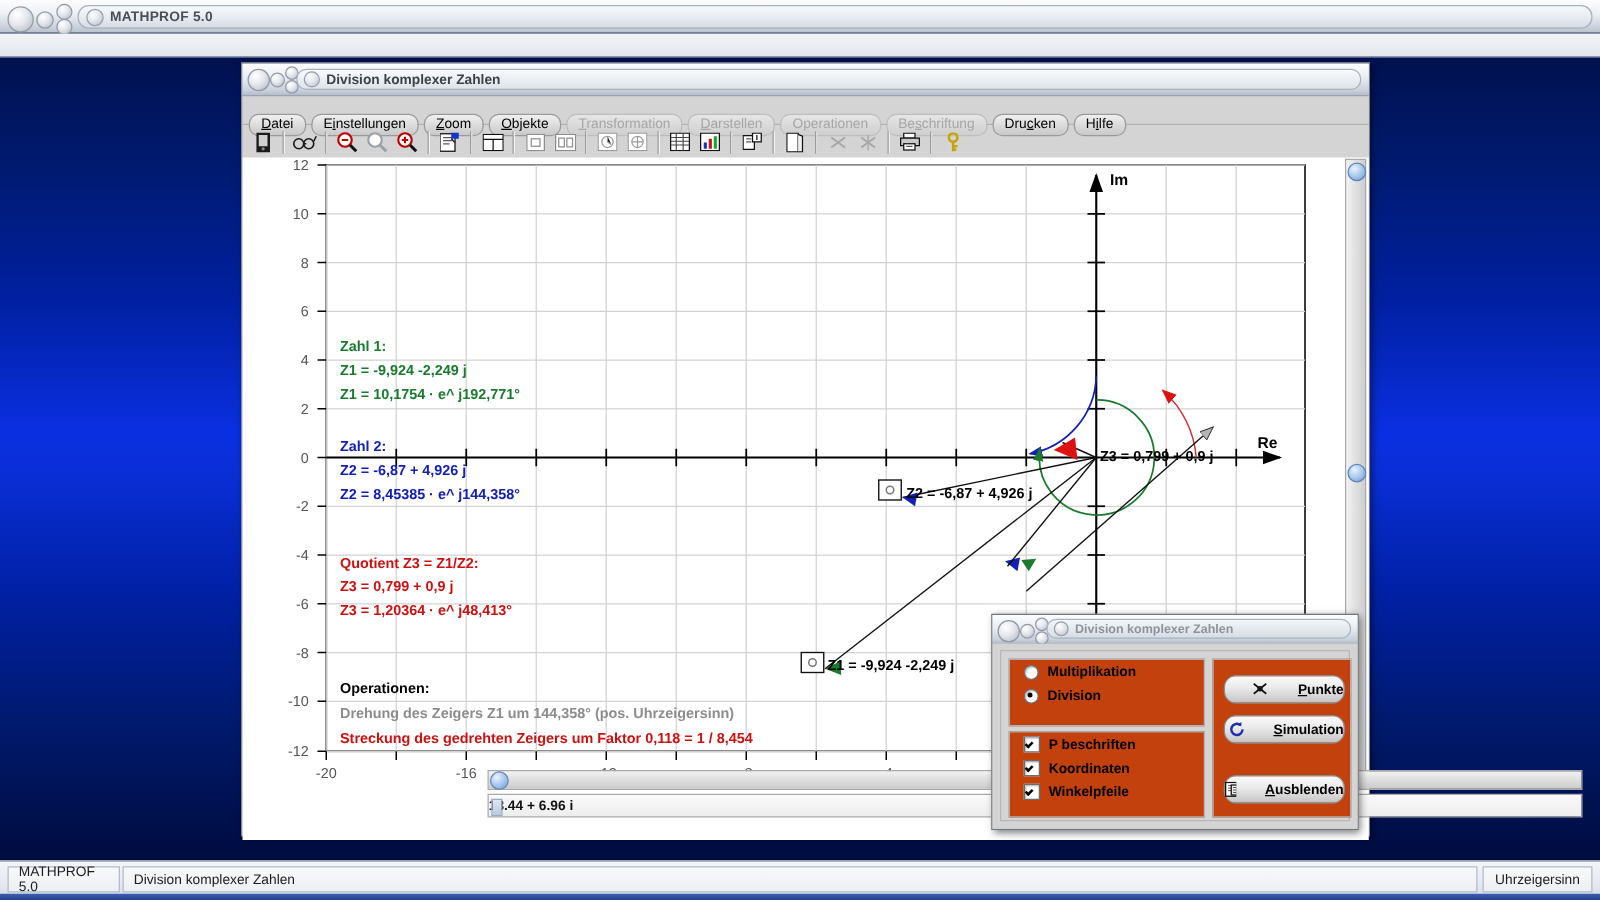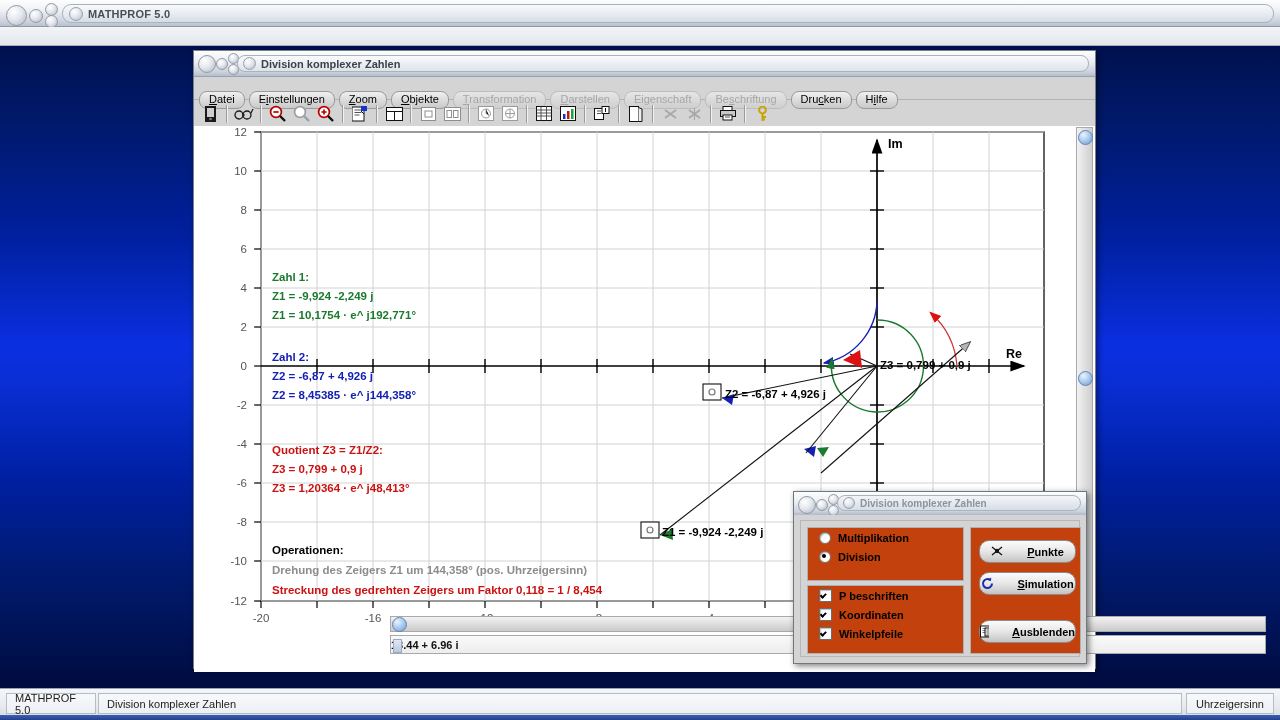--- a/index.html
+++ b/index.html
@@ -177,21 +177,21 @@
   .checkbox.on::after{
     content:"";position:absolute;left:1px;top:4px;width:4px;height:2px;
     border-left:2px solid #000;border-bottom:2px solid #000;
     transform:rotate(-45deg) translate(0px,-1px);
   }
   .opt-label{font-size:11px;font-weight:bold;color:#000;}
   .dlg-btn{
     position:absolute;left:8px;width:95px;height:21px;
     background:linear-gradient(180deg,#fbfbfb 0%,#e9e9e9 45%,#cfcfcf 85%,#c2c2c2 100%);
     border:1px solid #8b8b8b;border-radius:10px;
-    display:flex;align-items:center;justify-content:center;gap:23px;
+    display:flex;align-items:center;justify-content:flex-end;gap:23px;
     font-size:11px;font-weight:bold;color:#000;cursor:pointer;
   }
   .dlg-btn u{text-decoration:underline;}
   #btn-punkte{top:12px;}
   #btn-simulation{top:44px;}
   #btn-ausblenden{top:92px;}
   
   #taskbar{
     position:absolute;left:0;bottom:0;width:1280px;height:32px;
     background:linear-gradient(180deg,#f4f6f9 0%,#e6eaf0 55%,#d2d9e3 100%);
@@ -246,21 +246,21 @@
     </div>
   </div>
 
   <div id="menubar">
     <div class="menu-item"><u>D</u>atei</div>
     <div class="menu-item">E<u>i</u>nstellungen</div>
     <div class="menu-item"><u>Z</u>oom</div>
     <div class="menu-item"><u>O</u>bjekte</div>
     <div class="menu-item disabled"><u>T</u>ransformation</div>
     <div class="menu-item disabled"><u>D</u>arstellen</div>
-    <div class="menu-item disabled">Eigenschaft</div>
+    <div class="menu-item disabled">Operationen</div>
     <div class="menu-item disabled">Be<u>s</u>chriftung</div>
     <div class="menu-item">Dru<u>c</u>ken</div>
     <div class="menu-item">H<u>i</u>lfe</div>
   </div>
 
   <div id="toolbar">
     <div class="tb">
       <svg width="11" height="16">
           <rect x="0" y="0" width="11" height="16" fill="#1a1a1a"></rect>
           <rect x="2" y="2" width="7" height="9" fill="#cfcfcf"></rect>

